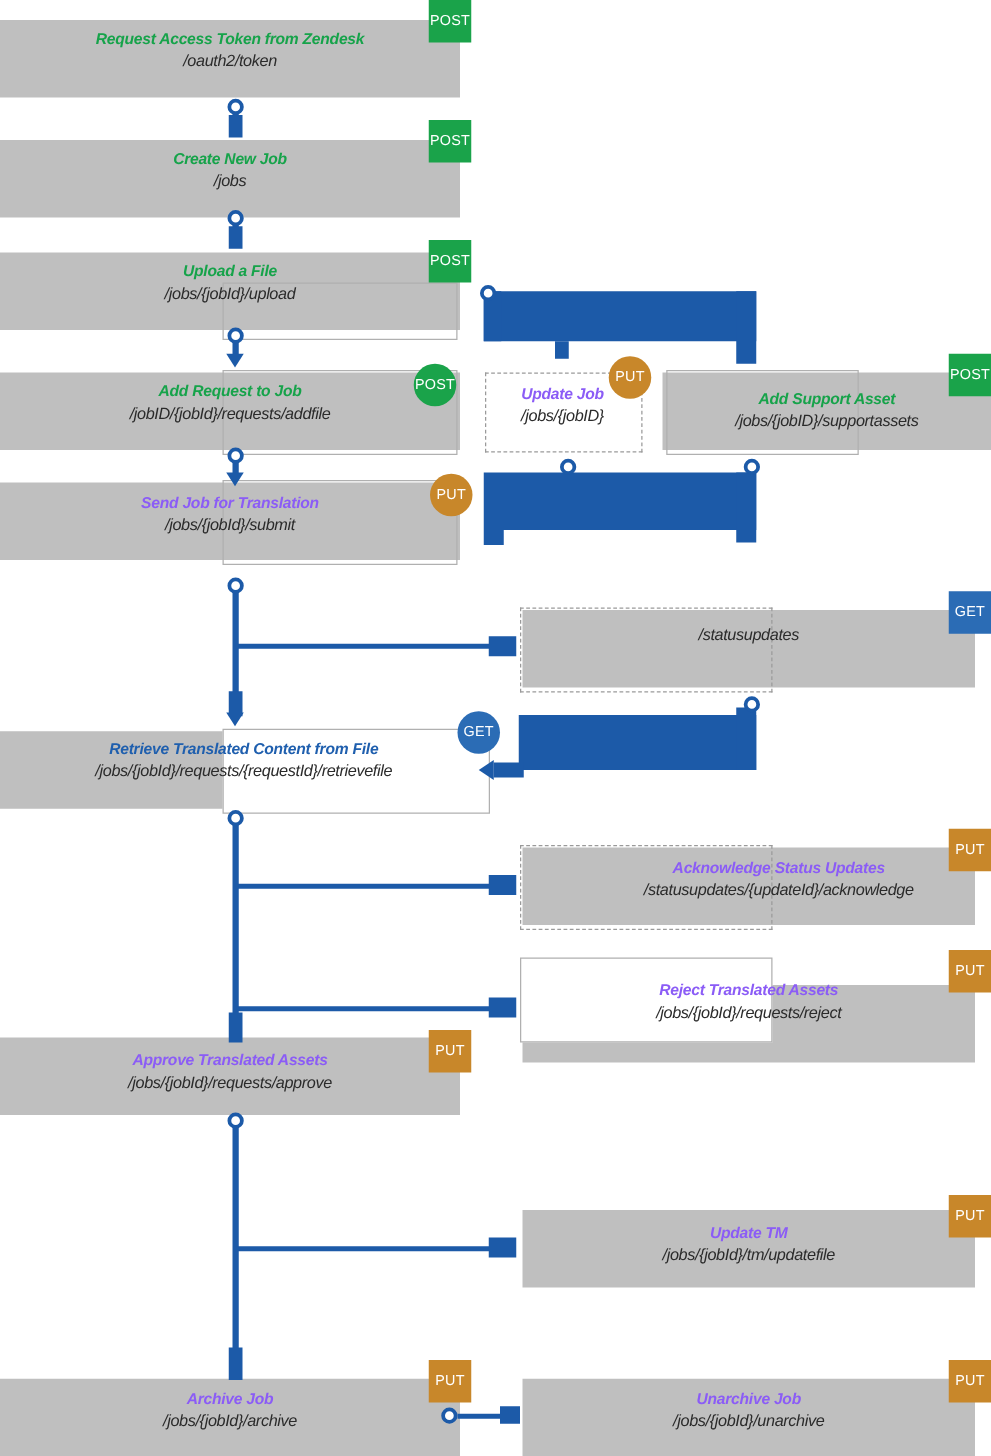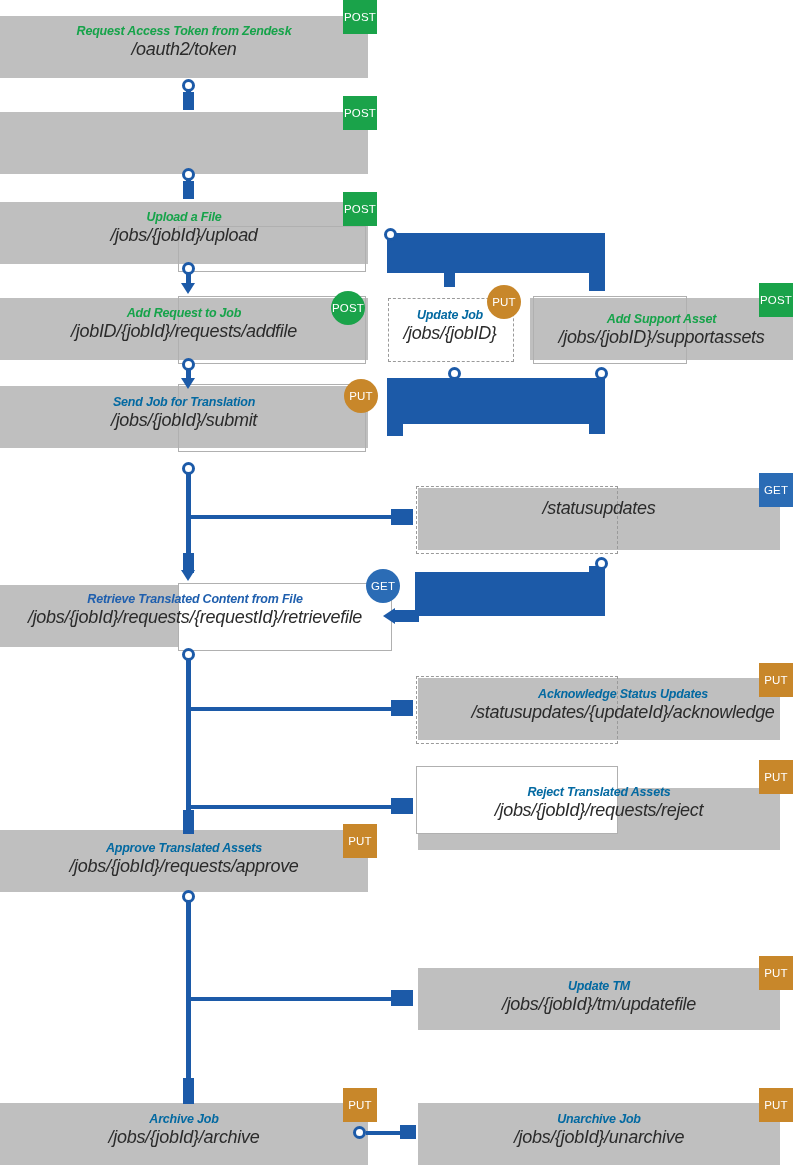--- a/index.html
+++ b/index.html
@@ -16,25 +16,25 @@
   .whitebox{position:absolute;background:transparent;border:1px solid #b0b0b0;z-index:2;}
   .whitebox.solidfill{background:#ffffff;}
   .whitebox.dashed{border:1px dashed #9a9a9a;background:transparent;}
 
   .nodeText{position:absolute;z-index:6;text-align:center;pointer-events:none;font-style:italic;}
   .nodeTitle{
     font-weight:bold;font-size:12.5px;letter-spacing:-0.2px;
     line-height:15px;white-space:nowrap;
   }
   .nodePath{
-    font-size:18px;color:#2b2b2b;line-height:20px;white-space:nowrap;
+    font-size:13px;color:#2b2b2b;line-height:20px;white-space:nowrap;
     letter-spacing:-0.3px;
   }
   .t-green{color:#16a34a;}
-  .t-orange{color:#0369a1;}
+  .t-orange{color:#8b5cf6;}
   .t-blue{color:#1f5fae;}
 
   
   .badge{
     position:absolute;z-index:9;color:#ffffff;font-size:11.5px;font-weight:normal;
     display:flex;align-items:center;justify-content:center;letter-spacing:0.2px;
   }
   .badge.sq{width:34px;height:34px;border-radius:0;}
   .badge.circ{width:34px;height:34px;border-radius:50%;}
   .b-post{background:#1aa34a;}
@@ -74,20 +74,24 @@
     <div class="nodeTitle t-green">Request Access Token from Zendesk</div>
     <div class="nodePath">/oauth2/token</div>
   </div>
   <div class="badge sq b-post" style="left:343px;top:0px;">POST</div>
 
   <div class="ring" style="left:182px;top:79px;"></div>
   <div class="spine" style="left:186px;top:86px;height:8px;"></div>
   <div class="stem" style="left:183px;top:92px;height:18px;"></div>
 
   <div class="graybox" style="left:0;top:112px;width:368px;height:62px;"></div>
+  <div class="nodeText" style="left:0;top:120px;width:368px;">
+    <div class="nodeTitle t-green">Create New Job</div>
+    <div class="nodePath">/jobs</div>
+  </div>
   <div class="badge sq b-post" style="left:343px;top:96px;">POST</div>
 
   <div class="ring" style="left:182px;top:168px;"></div>
   <div class="spine" style="left:186px;top:175px;height:8px;"></div>
   <div class="stem" style="left:183px;top:181px;height:18px;"></div>
 
   <div class="graybox" style="left:0;top:202px;width:368px;height:62px;"></div>
   <div class="whitebox" style="left:178px;top:226px;width:186px;height:44px;"></div>
   <div class="nodeText" style="left:0;top:210px;width:368px;">
     <div class="nodeTitle t-green">Upload a File</div>

